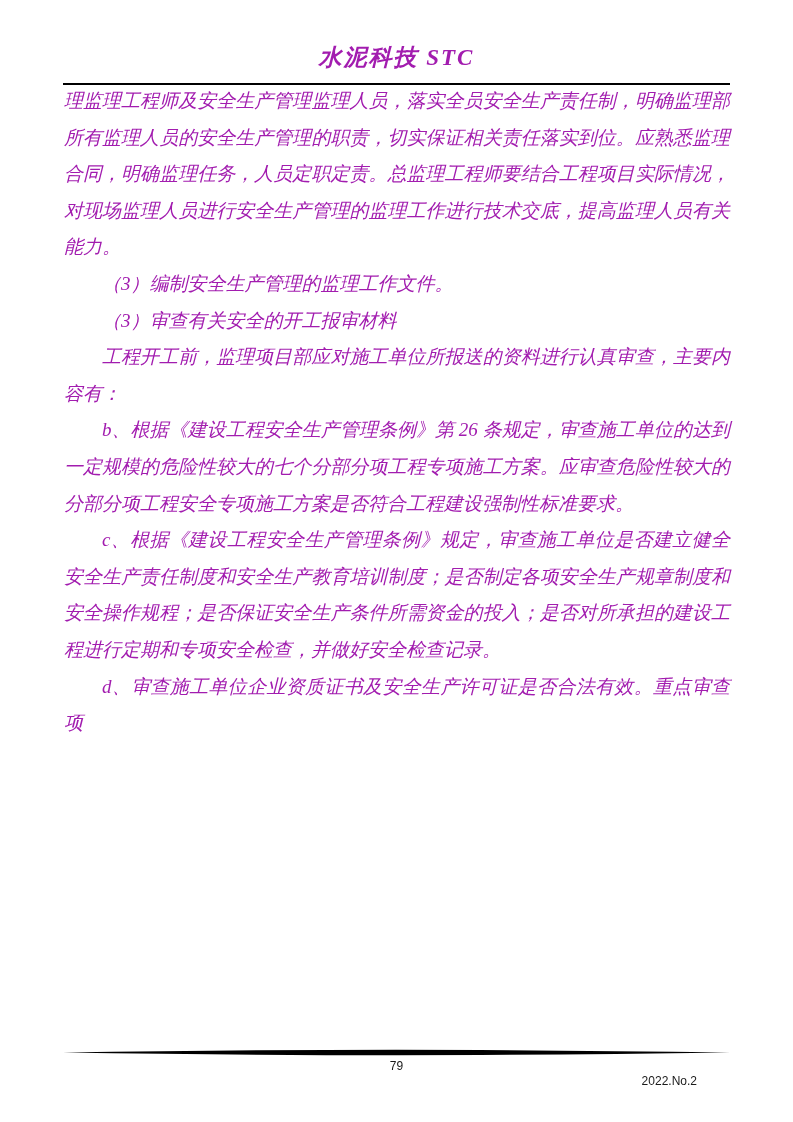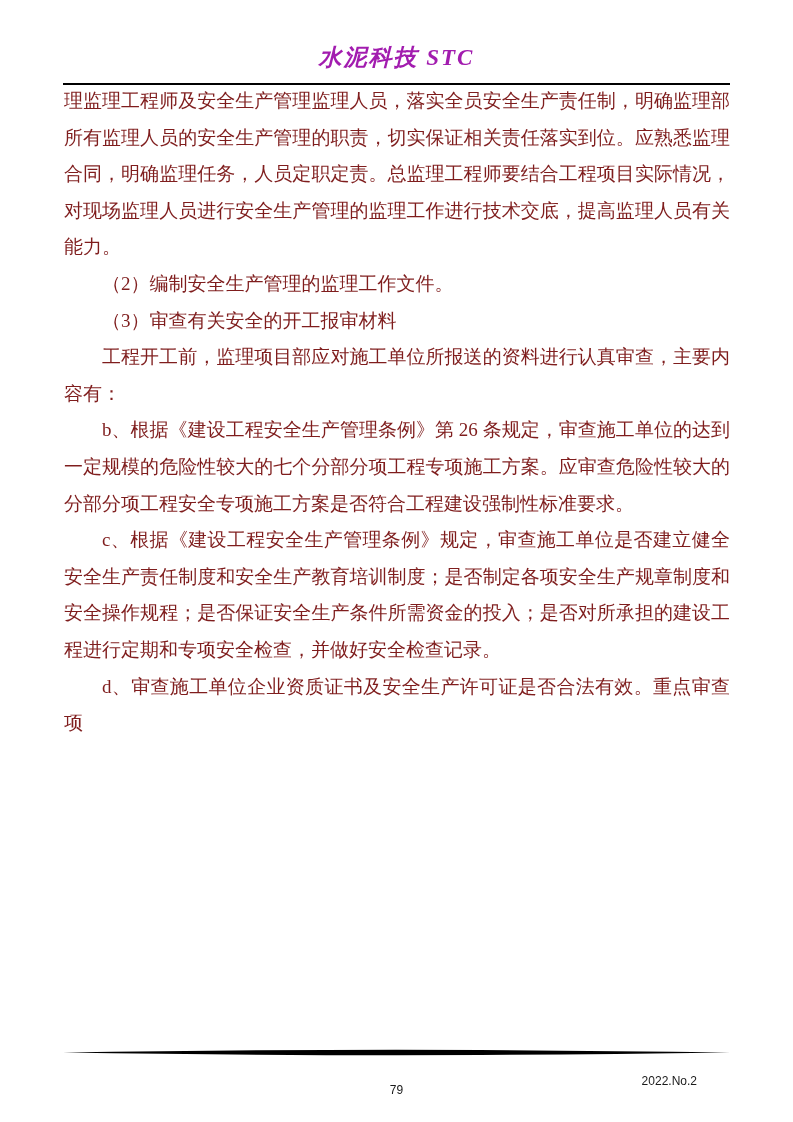--- a/index.html
+++ b/index.html
@@ -36,41 +36,41 @@
   .body-text {
     position: absolute;
     top: 83px;
     left: 64px;
     width: 666px;
     font-family: "Liberation Serif", "DejaVu Serif", serif;
     font-size: 19px;
     line-height: 36.6px;
     text-align: justify;
     text-justify: inter-character;
-    color: #7f1d1d;
+    color: #a21caf;
+    font-style: italic;
   }
   .body-text p { margin: 0; }
   .body-text p.indent { text-indent: 2em; }
   .footer-rule {
     position: absolute;
     top: 1049px;
     left: 63px;
     width: 667px;
     height: 7px;
   }
   .footer-page-number {
     position: absolute;
     top: 1059px;
     left: 0;
     width: 100%;
     text-align: center;
     font-family: "Liberation Sans", "DejaVu Sans", sans-serif;
     font-size: 12px;
     color: #1a1a1a;
-    margin-top: 24px;
   }
   .footer-issue {
     position: absolute;
     top: 1059px;
     right: 96px;
     font-family: "Liberation Sans", "DejaVu Sans", sans-serif;
     font-size: 12px;
     color: #1a1a1a;
     margin-top: 15px;
   }
@@ -79,21 +79,21 @@
 <body>
 
 <div class="page">
 
   <div class="header-title">水泥科技 STC</div>
 
   <div class="header-rule"></div>
 
   <div class="body-text">
     <p>理监理工程师及安全生产管理监理人员，落实全员安全生产责任制，明确监理部所有监理人员的安全生产管理的职责，切实保证相关责任落实到位。应熟悉监理合同，明确监理任务，人员定职定责。总监理工程师要结合工程项目实际情况，对现场监理人员进行安全生产管理的监理工作进行技术交底，提高监理人员有关能力。</p>
-    <p class="indent">（2）编制安全生产管理的监理工作文件。</p>
+    <p class="indent">（3）编制安全生产管理的监理工作文件。</p>
     <p class="indent">（3）审查有关安全的开工报审材料</p>
     <p class="indent">工程开工前，监理项目部应对施工单位所报送的资料进行认真审查，主要内容有：</p>
     <p class="indent">b、根据《建设工程安全生产管理条例》第 26 条规定，审查施工单位的达到一定规模的危险性较大的七个分部分项工程专项施工方案。应审查危险性较大的分部分项工程安全专项施工方案是否符合工程建设强制性标准要求。</p>
     <p class="indent">c、根据《建设工程安全生产管理条例》规定，审查施工单位是否建立健全安全生产责任制度和安全生产教育培训制度；是否制定各项安全生产规章制度和安全操作规程；是否保证安全生产条件所需资金的投入；是否对所承担的建设工程进行定期和专项安全检查，并做好安全检查记录。</p>
     <p class="indent">d、审查施工单位企业资质证书及安全生产许可证是否合法有效。重点审查项</p>
   </div>
 
   <svg class="footer-rule" viewBox="0 0 667 7" preserveAspectRatio="none">
     <path d="M 0 3.5 Q 180 0.8 333 0.8 Q 486 0.8 667 3.5 Q 486 6.2 333 6.2 Q 180 6.2 0 3.5 Z" fill="#000000"></path>
   </svg>

